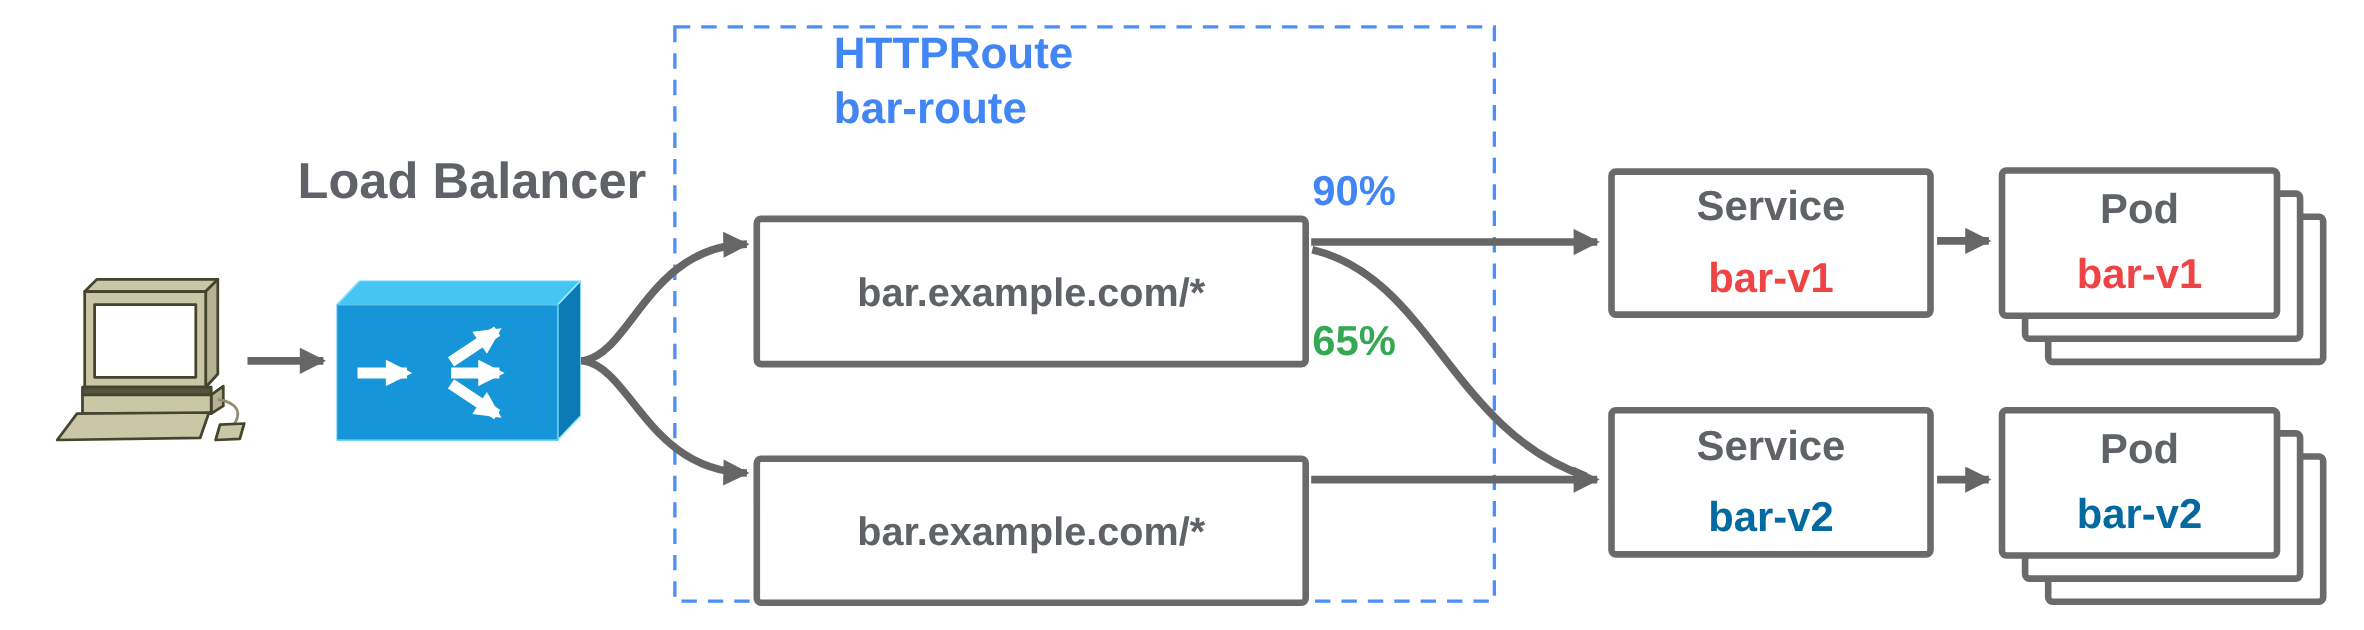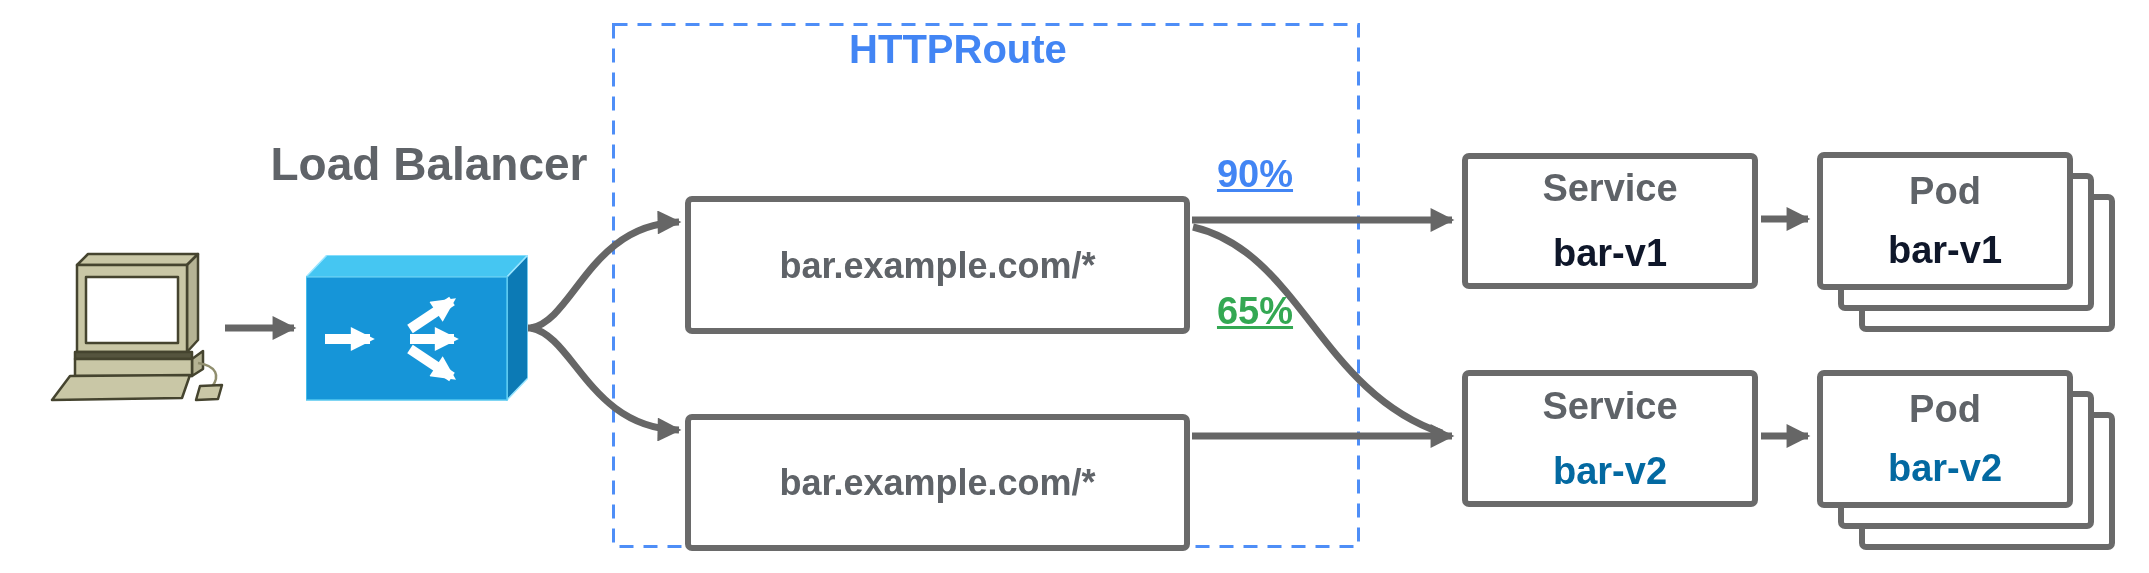--- a/index.html
+++ b/index.html
@@ -18,21 +18,21 @@
   #connectors{width:2149px;height:573px;}
   
   #computer-icon{left:40px;top:248px;width:190px;height:160px;}
   #lb-icon{left:306px;top:255px;width:222px;height:146px;}
   .lb-label{
     left:253px;top:138px;width:352px;
     text-align:center;font-size:46px;line-height:52px;color:#5f6368;
   }
   .ht-title{
     left:758px;top:24px;width:400px;
-    text-align:center;font-size:40px;line-height:50px;color:#4285f4;
+    text-align:left;font-size:40px;line-height:50px;color:#4285f4;
   }
   .node{
     background:#ffffff;
     border:6px solid #6a6a6a;
     border-radius:7px;
     display:flex;flex-direction:column;align-items:center;justify-content:center;
     color:#5f6368;text-align:center;
   }
   .rule{font-size:36px;line-height:45px;margin-top:44px;}
   .rule1{left:685px;top:152px;width:505px;height:138px;}
@@ -49,25 +49,25 @@
     background:#ffffff;border:6px solid #6a6a6a;border-radius:7px;gap:12px;
   }
   .card.back2{left:42px;top:42px;}
   .card.back1{left:21px;top:21px;}
   .card.front{
     left:0;top:0;
     display:flex;flex-direction:column;align-items:center;justify-content:center;
     font-size:38px;line-height:47px;color:#5f6368;text-align:center;
   }
   .weight{
-    width:124px;text-align:center;font-size:38px;line-height:38px;text-decoration:underline;
+    width:124px;font-size:38px;line-height:38px;
   }
   .w90{left:1193px;top:155px;color:#4285f4;}
   .w10{left:1193px;top:292px;color:#34a853;}
-  .blue{color:#0f172a;}
+  .blue{color:#ef4444;}
   .green{color:#0369a1;}
   .gray{color:#5f6368;}
 </style>
 </head>
 <body>
 
 <div class="stage">
 
   <svg id="connectors" viewBox="0 0 2149 573" xmlns="http://www.w3.org/2000/svg">
     <defs>
@@ -118,20 +118,21 @@
     <g stroke="#ffffff" stroke-width="10" fill="none">
       <path d="M19,84 H64" marker-end="url(#wh)"></path>
       <path d="M104,74 L146,46" marker-end="url(#wh)"></path>
       <path d="M104,84 H148" marker-end="url(#wh)"></path>
       <path d="M104,94 L146,122" marker-end="url(#wh)"></path>
     </g>
   </svg>
 
   <div class="abs ht-title">
     <div>HTTPRoute</div>
+    <div>bar-route</div>
   </div>
 
   <div class="abs node rule rule1">
     <div>bar.example.com/*</div>
   </div>
   <div class="abs node rule rule2">
     <div>bar.example.com/*</div>
   </div>
 
   <div class="abs weight w90">90%</div>

